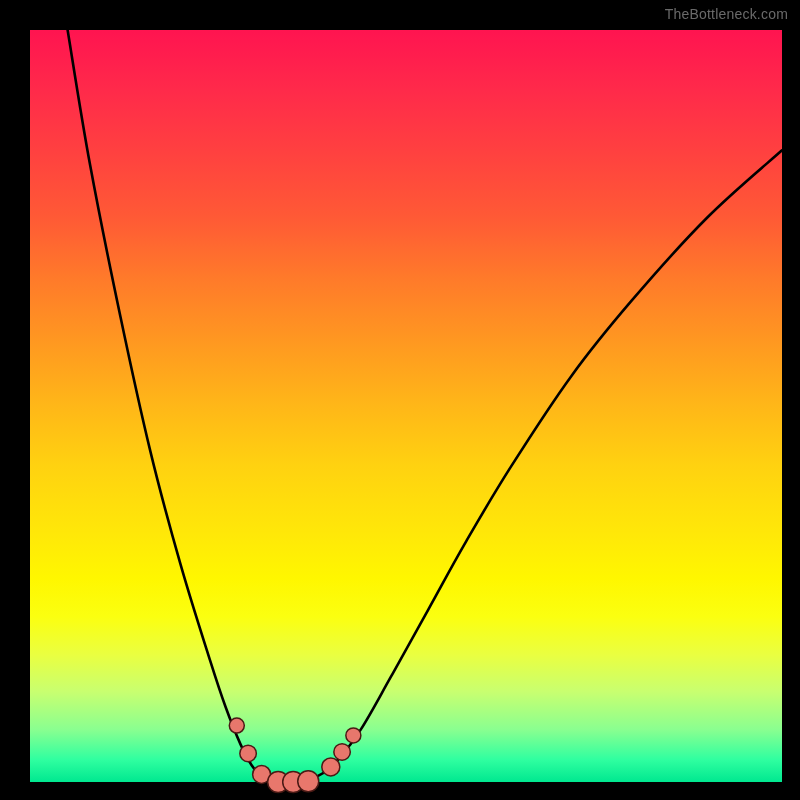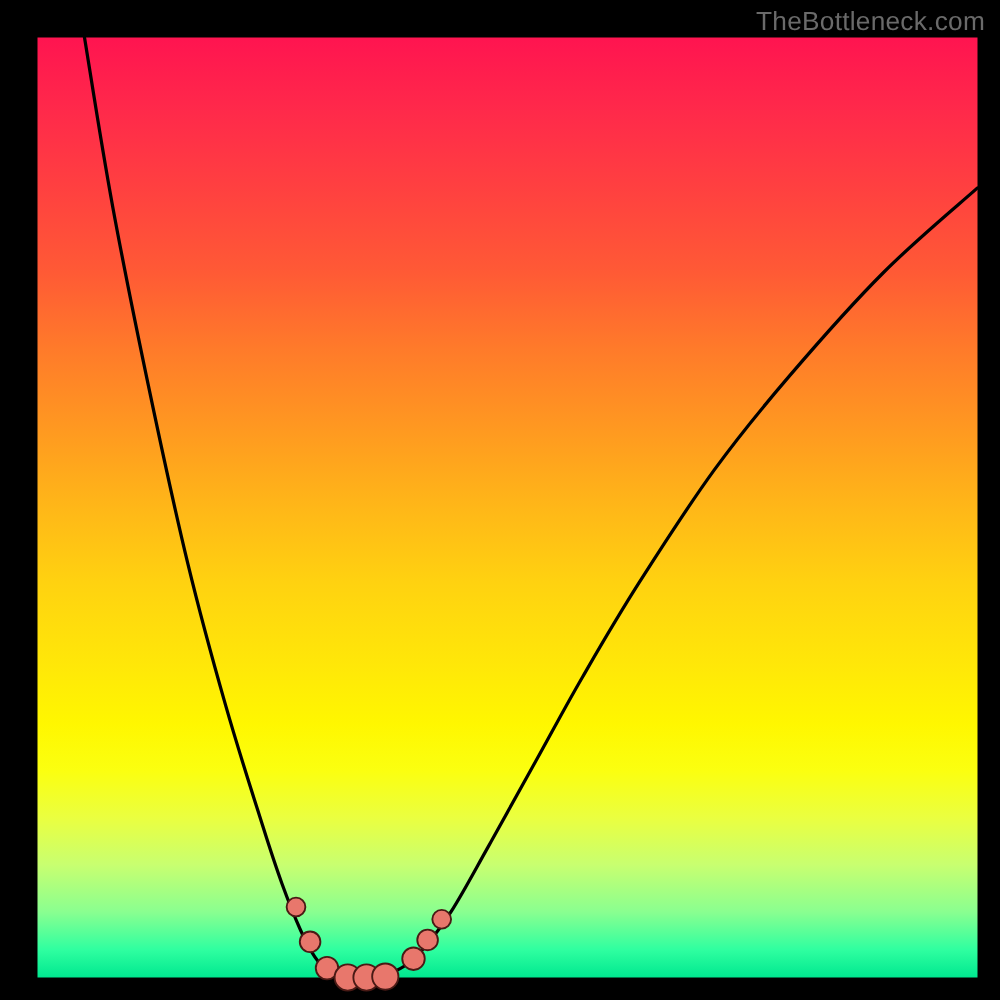--- a/index.html
+++ b/index.html
@@ -40,21 +40,21 @@
       #8aff90 93%,
       #30ffa0 97%,
       #00e890 100%
     );
   }
   .watermark {
     position: absolute;
     top: 6px;
     right: 12px;
     color: #6a6a6a;
-    font-size: 21px;
+    font-size: 14px;
     font-weight: 500;
     letter-spacing: 0.2px;
     user-select: none;
   }
   svg.curve {
     position: absolute;
     left: 0; top: 0;
     width: 752px; height: 752px;
     overflow: visible;
   }

